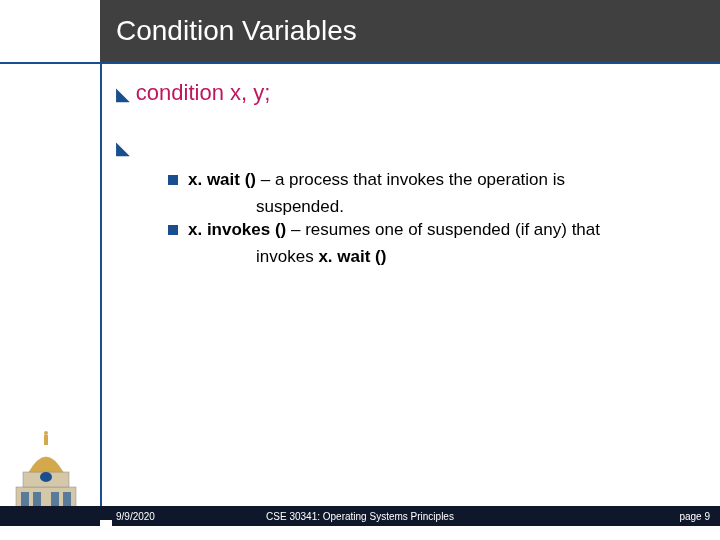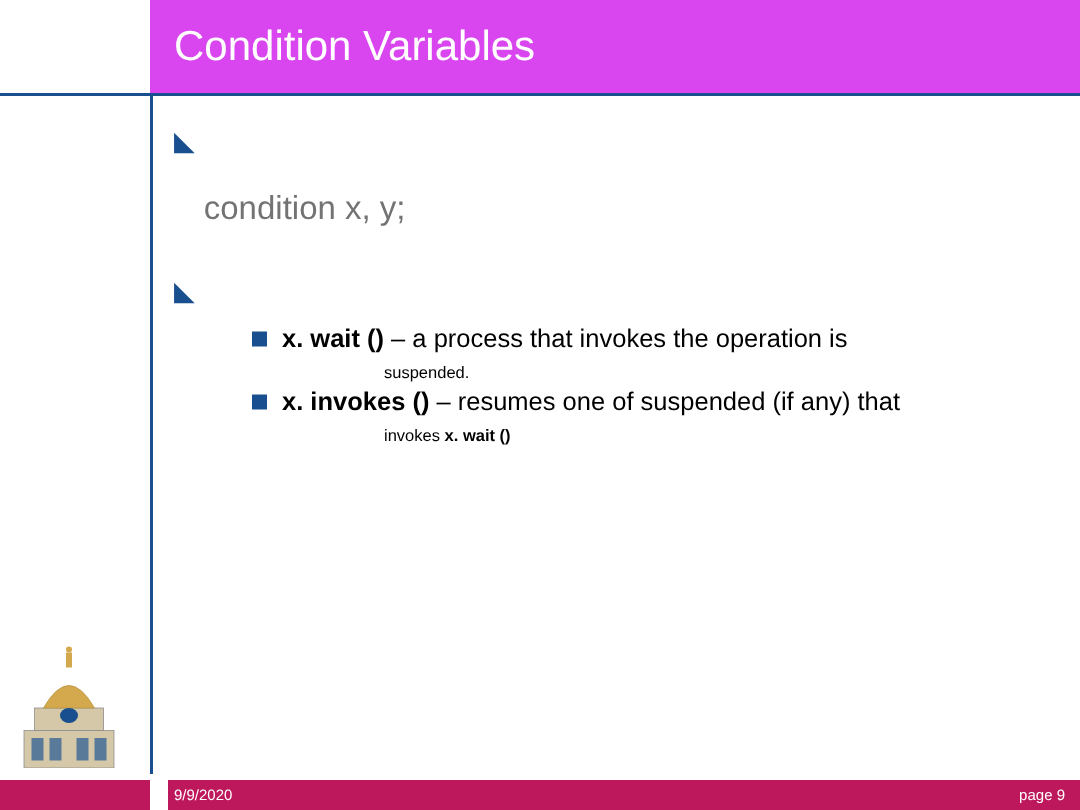--- a/index.html
+++ b/index.html
@@ -16,21 +16,21 @@
     height: 540px;
     background: #ffffff;
     position: relative;
   }
   .header {
     position: absolute;
     left: 100px;
     top: 0;
     right: 0;
     height: 62px;
-    background: #d946ef;
+    background: #404040;
     display: flex;
     align-items: center;
     padding-left: 16px;
   }
   .header-title {
     color: #ffffff;
     font-size: 28px;
     font-weight: normal;
   }
   .header-left {
@@ -68,23 +68,22 @@
     align-items: flex-start;
     margin-bottom: 28px;
   }
   .arrow-bullet {
     color: #1a4f8f;
     font-size: 18px;
     margin-right: 6px;
     margin-top: 3px;
   }
   .bullet-text-main {
-    color: #737373;
+    color: #be185d;
     font-size: 22px;
-    margin-top: 46px;
   }
   .sub-list {
     margin-left: 52px;
   }
   .bullet-sub {
     display: flex;
     align-items: flex-start;
     margin-bottom: 4px;
     line-height: 1.35;
   }
@@ -96,31 +95,31 @@
     margin-top: 6px;
     flex-shrink: 0;
   }
   .bullet-text-sub {
     color: #000000;
     font-size: 17px;
   }
   .bold { font-weight: bold; }
   .bullet-text-cont {
     color: #000000;
-    font-size: 11px;
+    font-size: 17px;
     padding-left: 88px;
     line-height: 1.35;
   }
   .footer {
     position: absolute;
     left: 0;
     right: 0;
-    bottom: 0;
+    bottom: 14px;
     height: 20px;
-    background: #be185d;
+    background: #0f172a;
     display: flex;
     align-items: center;
     color: #ffffff;
     font-size: 10px;
   }
   .footer-date {
     position: absolute;
     left: 116px;
   }
   .footer-course {
@@ -215,16 +214,17 @@
         <ellipse cx="35" cy="50" rx="6" ry="5" fill="#1a4f8f"></ellipse>
         <rect x="33" y="8" width="4" height="10" fill="#d4a94e"></rect>
         <circle cx="35" cy="6" r="2" fill="#d4a94e"></circle>
       </svg>
     </div>
   </div>
 
   <div class="footer-white-block"></div>
   <div class="footer">
     <span class="footer-date">9/9/2020</span>
+    <span class="footer-course">CSE 30341: Operating Systems Principles</span>
     <span class="footer-page">page 9</span>
   </div>
 
 </div>
 
 </body></html>

